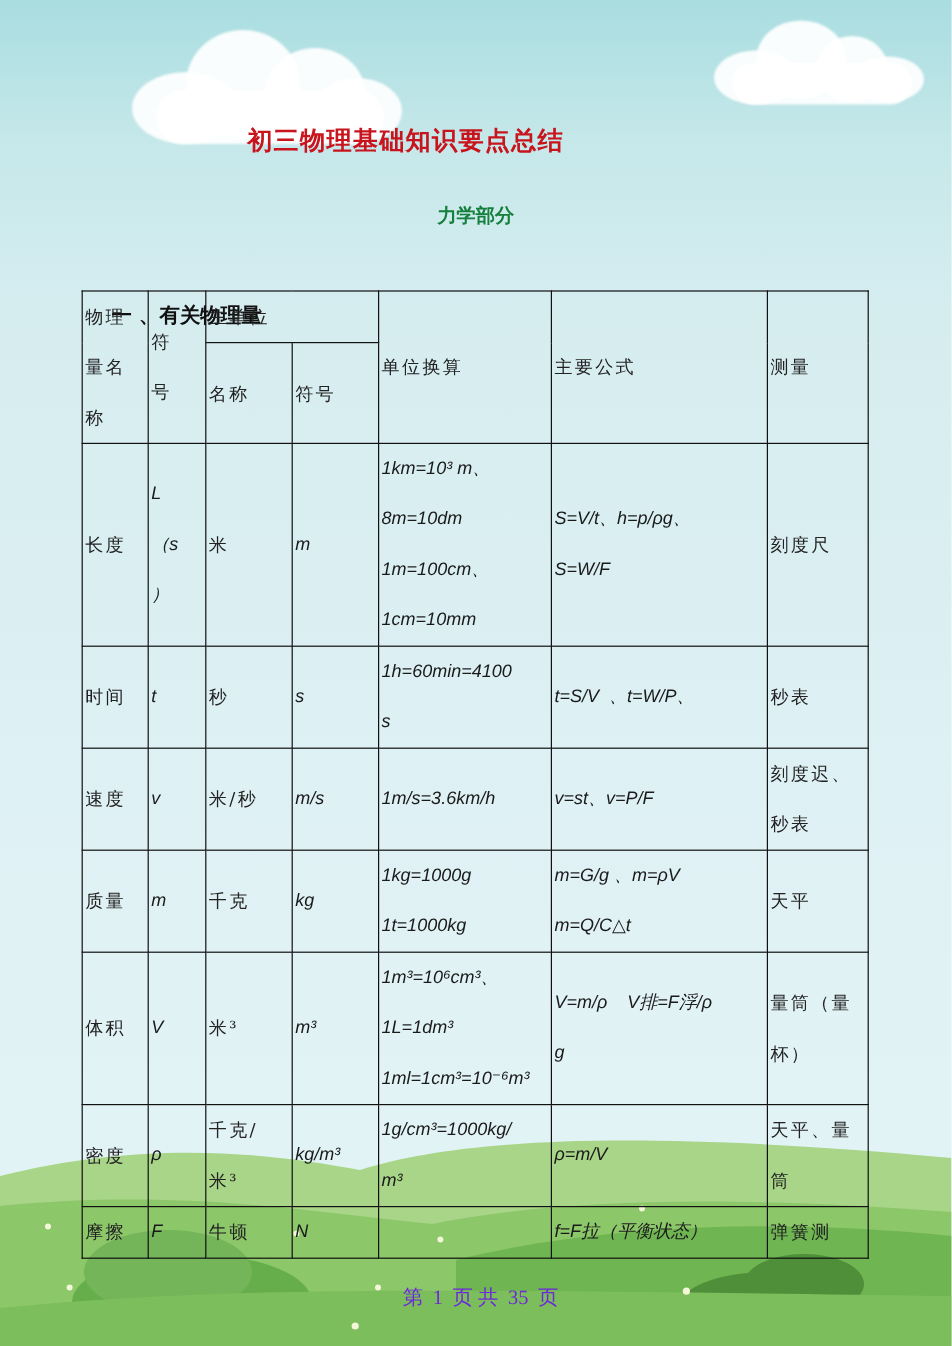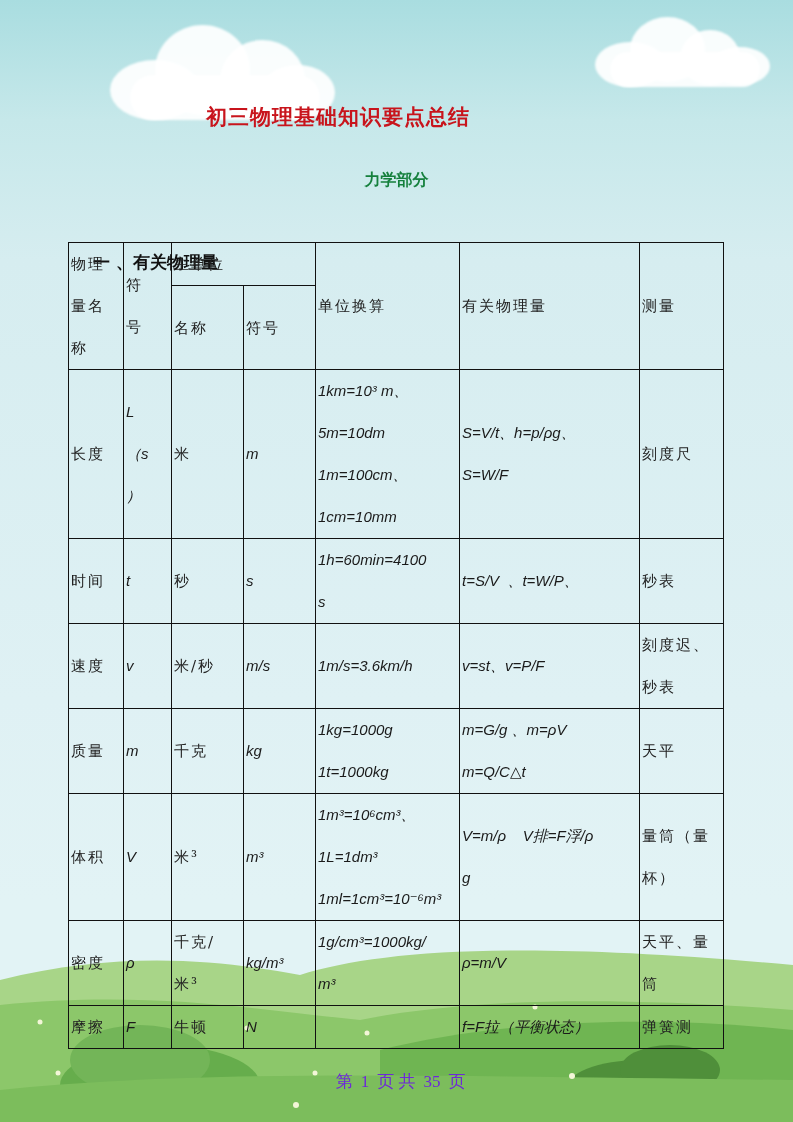--- a/index.html
+++ b/index.html
@@ -100,40 +100,40 @@
       <div>物理</div>
       <div>量名</div>
       <div>称</div>
     </td>
     <td rowspan="2" class="cn">
       <div>符</div>
       <div>号</div>
     </td>
     <td colspan="2" class="cn">主单位</td>
     <td rowspan="2" class="cn">单位换算</td>
-    <td rowspan="2" class="cn">有关物理量</td>
+    <td rowspan="2" class="cn">主要公式</td>
     <td rowspan="2" class="cn">测量</td>
   </tr>
   <tr style="height:84px">
     <td class="cn">名称</td>
     <td class="cn">符号</td>
   </tr>
 
   <tr style="height:166px">
     <td class="cn">长度</td>
     <td class="lat">
       <div>L</div>
       <div>（s</div>
       <div>）</div>
     </td>
     <td class="cn">米</td>
     <td class="lat">m</td>
     <td class="lat">
       <div>1km=10³ m、</div>
-      <div>5m=10dm</div>
+      <div>8m=10dm</div>
       <div>1m=100cm、</div>
       <div>1cm=10mm</div>
     </td>
     <td class="lat">
       <div>S=V/t、h=p/ρg、</div>
       <div>S=W/F</div>
     </td>
     <td class="cn">刻度尺</td>
   </tr>
 

